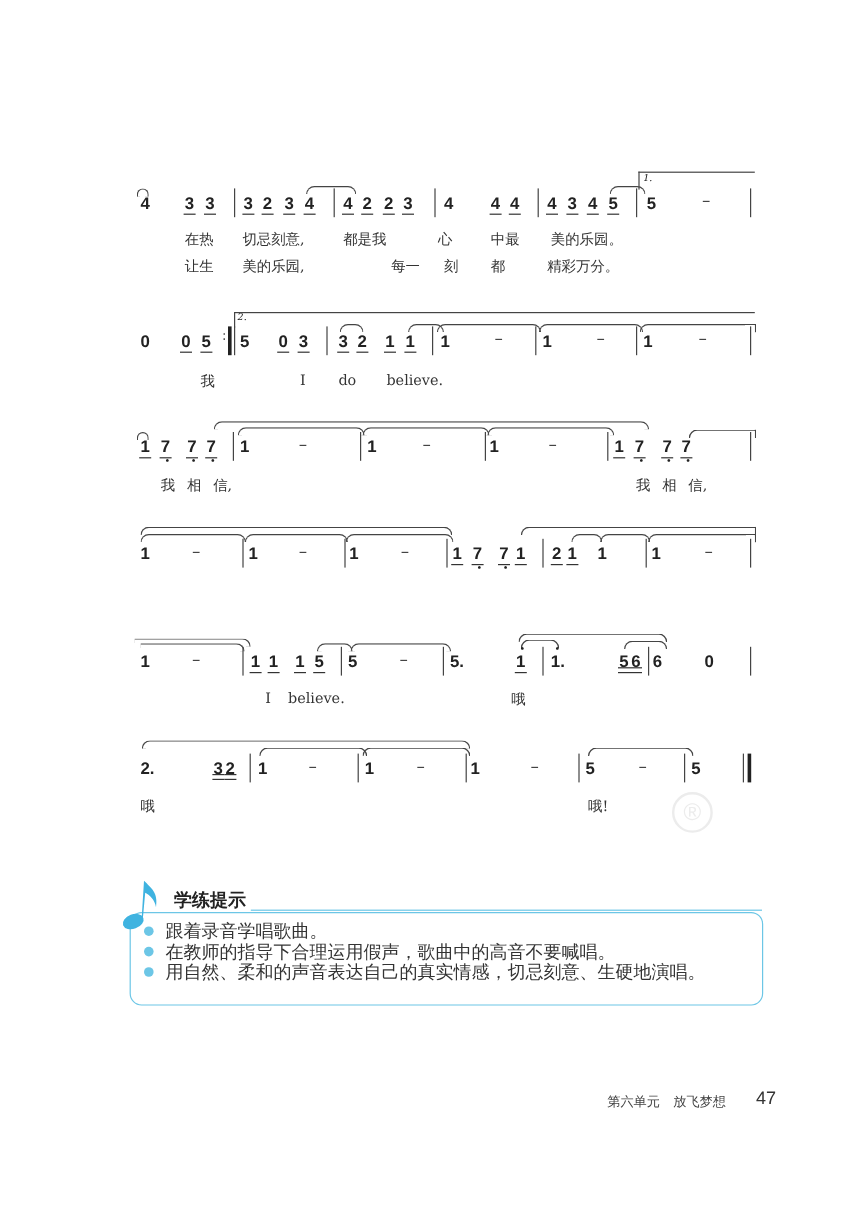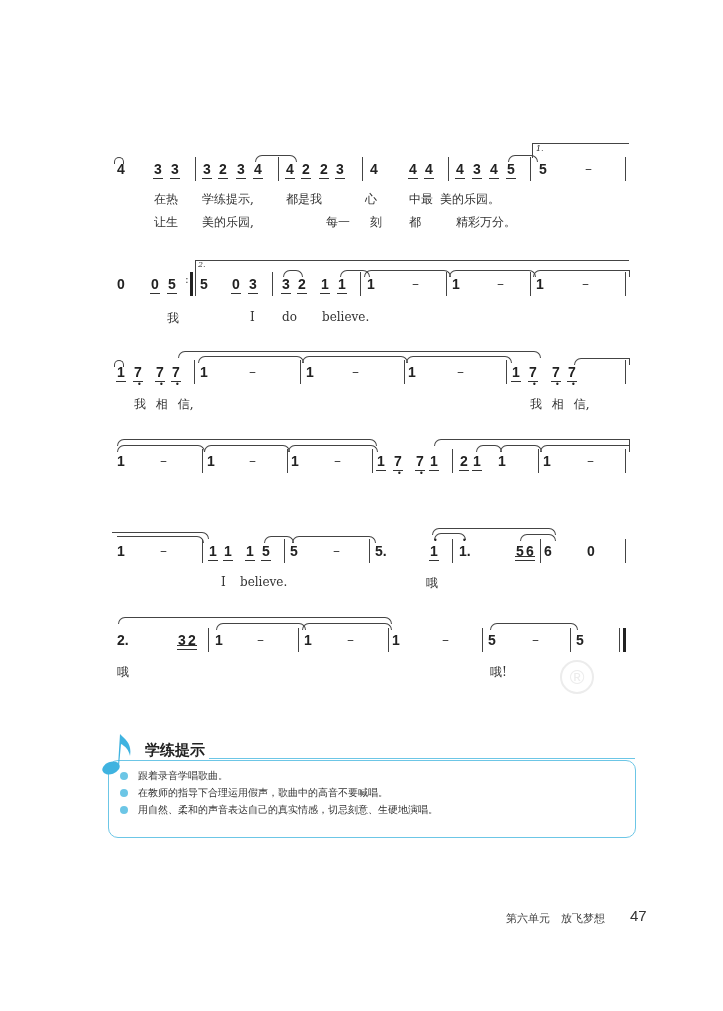--- a/index.html
+++ b/index.html
@@ -19,21 +19,21 @@
   .bar.thick{width:3px;background:#222;}
   .slur{position:absolute;border:1px solid #444;border-bottom:none;border-radius:8px 8px 0 0;height:6px;}
   .volta{position:absolute;border-left:1px solid #444;border-top:1px solid #444;}
   .volta-label{position:absolute;font-size:8px;font-style:italic;font-family:"DejaVu Serif",serif;}
   .lyric{position:absolute;font-family:"DejaVu Serif","Liberation Serif",serif;font-size:12px;color:#333;}
   .tips{position:absolute;left:108px;top:760px;width:526px;height:76px;border:1.5px solid #6cc6e6;border-radius:10px;z-index:1;}
   .tips-title{position:absolute;left:145px;top:741px;font-size:15px;font-weight:bold;color:#222;z-index:2;background:#fff;padding-right:4px;}
   .tips-line{position:absolute;left:207px;top:758px;width:428px;height:1px;background:#6cc6e6;}
   .tips-note-icon{position:absolute;left:100px;top:730px;width:40px;height:48px;z-index:2;}
   .tips-list{position:absolute;left:120px;top:768px;margin:0;padding:0;list-style:none;z-index:2;}
-  .tips-list li{font-family:Liberation Mono, monospace;font-size:10px;color:#333;line-height:17px;position:relative;padding-left:18px;}
+  .tips-list li{font-family:Liberation Sans, sans-serif;font-size:15px;color:#333;line-height:17px;position:relative;padding-left:18px;}
   .tips-list li .bullet{position:absolute;left:0;top:4px;width:8px;height:8px;border-radius:50%;background:#6cc6e6;}
   .footer{position:absolute;left:506px;top:911px;font-family:"DejaVu Serif",serif;font-size:11px;color:#444;z-index:1;}
   .page-num{position:absolute;left:630px;top:907px;font-family:"Liberation Sans",sans-serif;font-size:15px;color:#333;z-index:1;}
 </style>
 </head>
 <body>
 
 <div class="page">
 
   <div class="watermark-r">®</div>
@@ -67,25 +67,25 @@
       <div class="slur" style="left:396px;top:0px;width:28px;"></div>
       <div class="bar" style="left:418px"></div>
       <div class="volta" style="left:420px;top:-12px;width:96px;height:14px;"></div>
       <span class="volta-label" style="left:424px;top:-11px">1.</span>
       <span class="note" style="left:427px">5</span>
       <span class="dash" style="left:473px">–</span>
       <div class="bar" style="left:513px"></div>
     </div>
     <div style="position:relative;height:50px;">
       <span class="lyric" style="left:42px;top:6px">在热</span>
-      <span class="lyric" style="left:90px;top:6px">学练提示,</span>
+      <span class="lyric" style="left:90px;top:6px">切忌刻意,</span>
       <span class="lyric" style="left:174px;top:6px">都是我</span>
       <span class="lyric" style="left:253px;top:6px">心</span>
       <span class="lyric" style="left:297px;top:6px">中最</span>
-      <span class="lyric" style="left:328px;top:6px">美的乐园。</span>
+      <span class="lyric" style="left:347px;top:6px">美的乐园。</span>
       <span class="lyric" style="left:42px;top:29px">让生</span>
       <span class="lyric" style="left:90px;top:29px">美的乐园,</span>
       <span class="lyric" style="left:214px;top:29px">每一</span>
       <span class="lyric" style="left:258px;top:29px">刻</span>
       <span class="lyric" style="left:297px;top:29px">都</span>
       <span class="lyric" style="left:344px;top:29px">精彩万分。</span>
     </div>
   </div>
 
   <div class="system" style="top:270px;">

